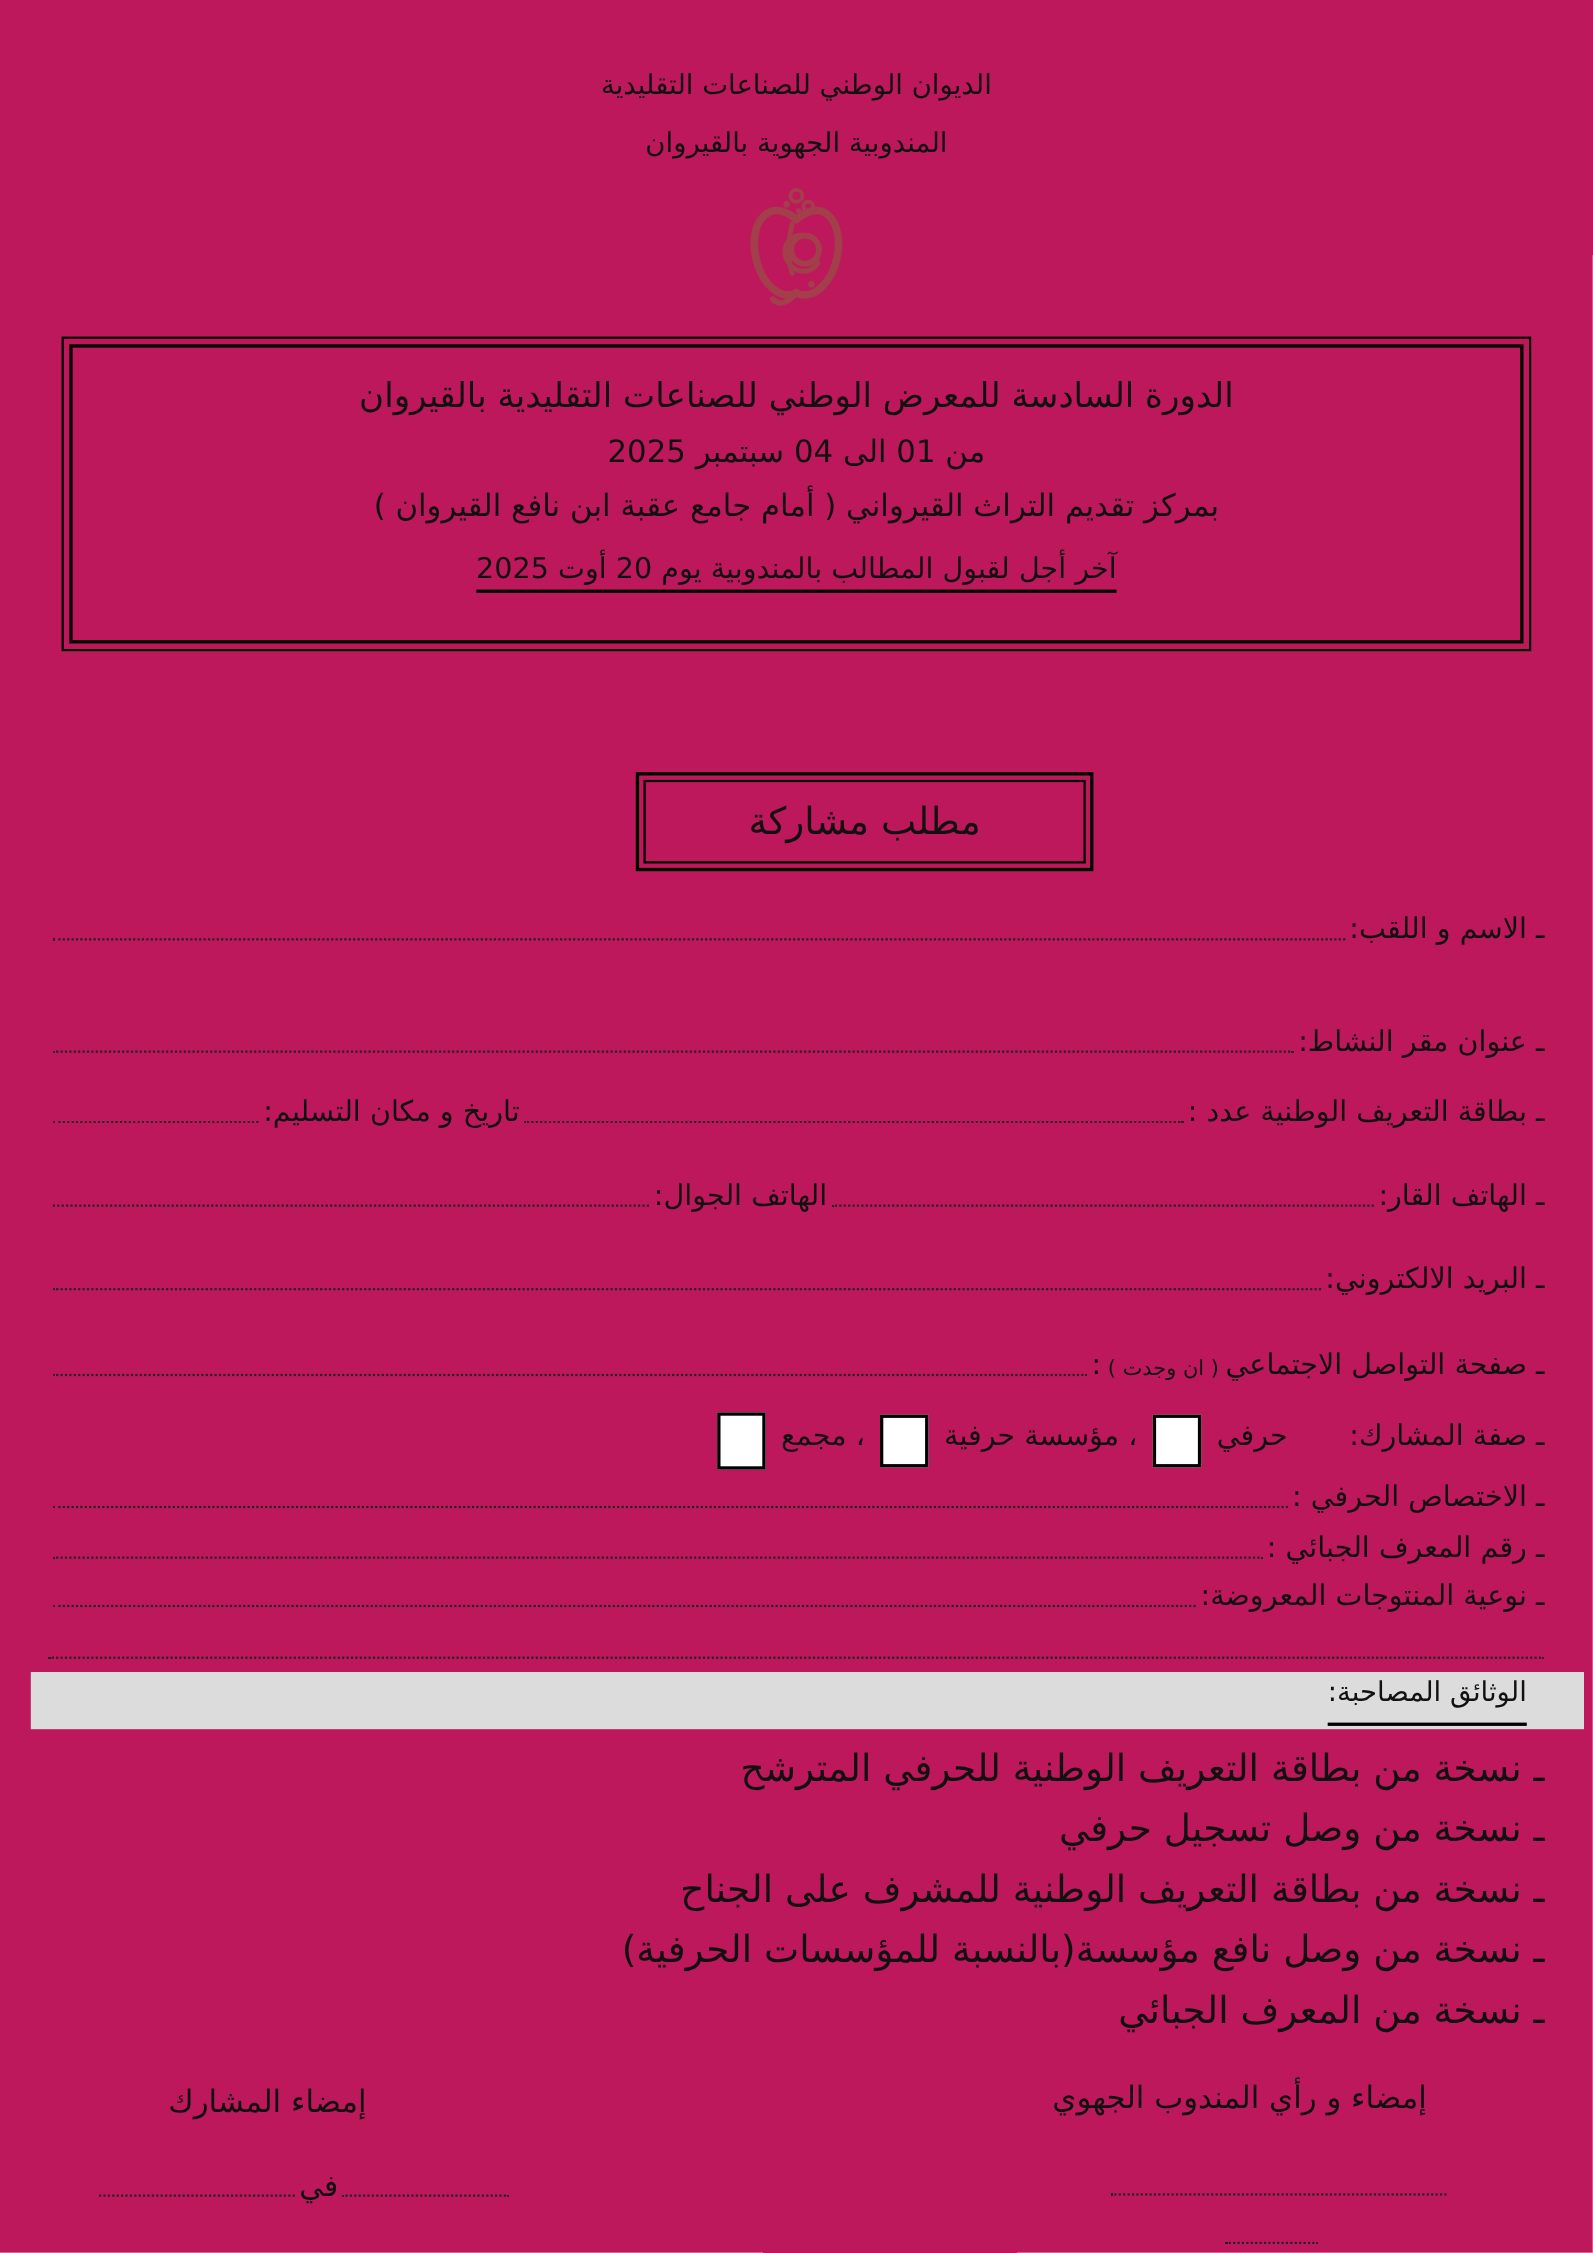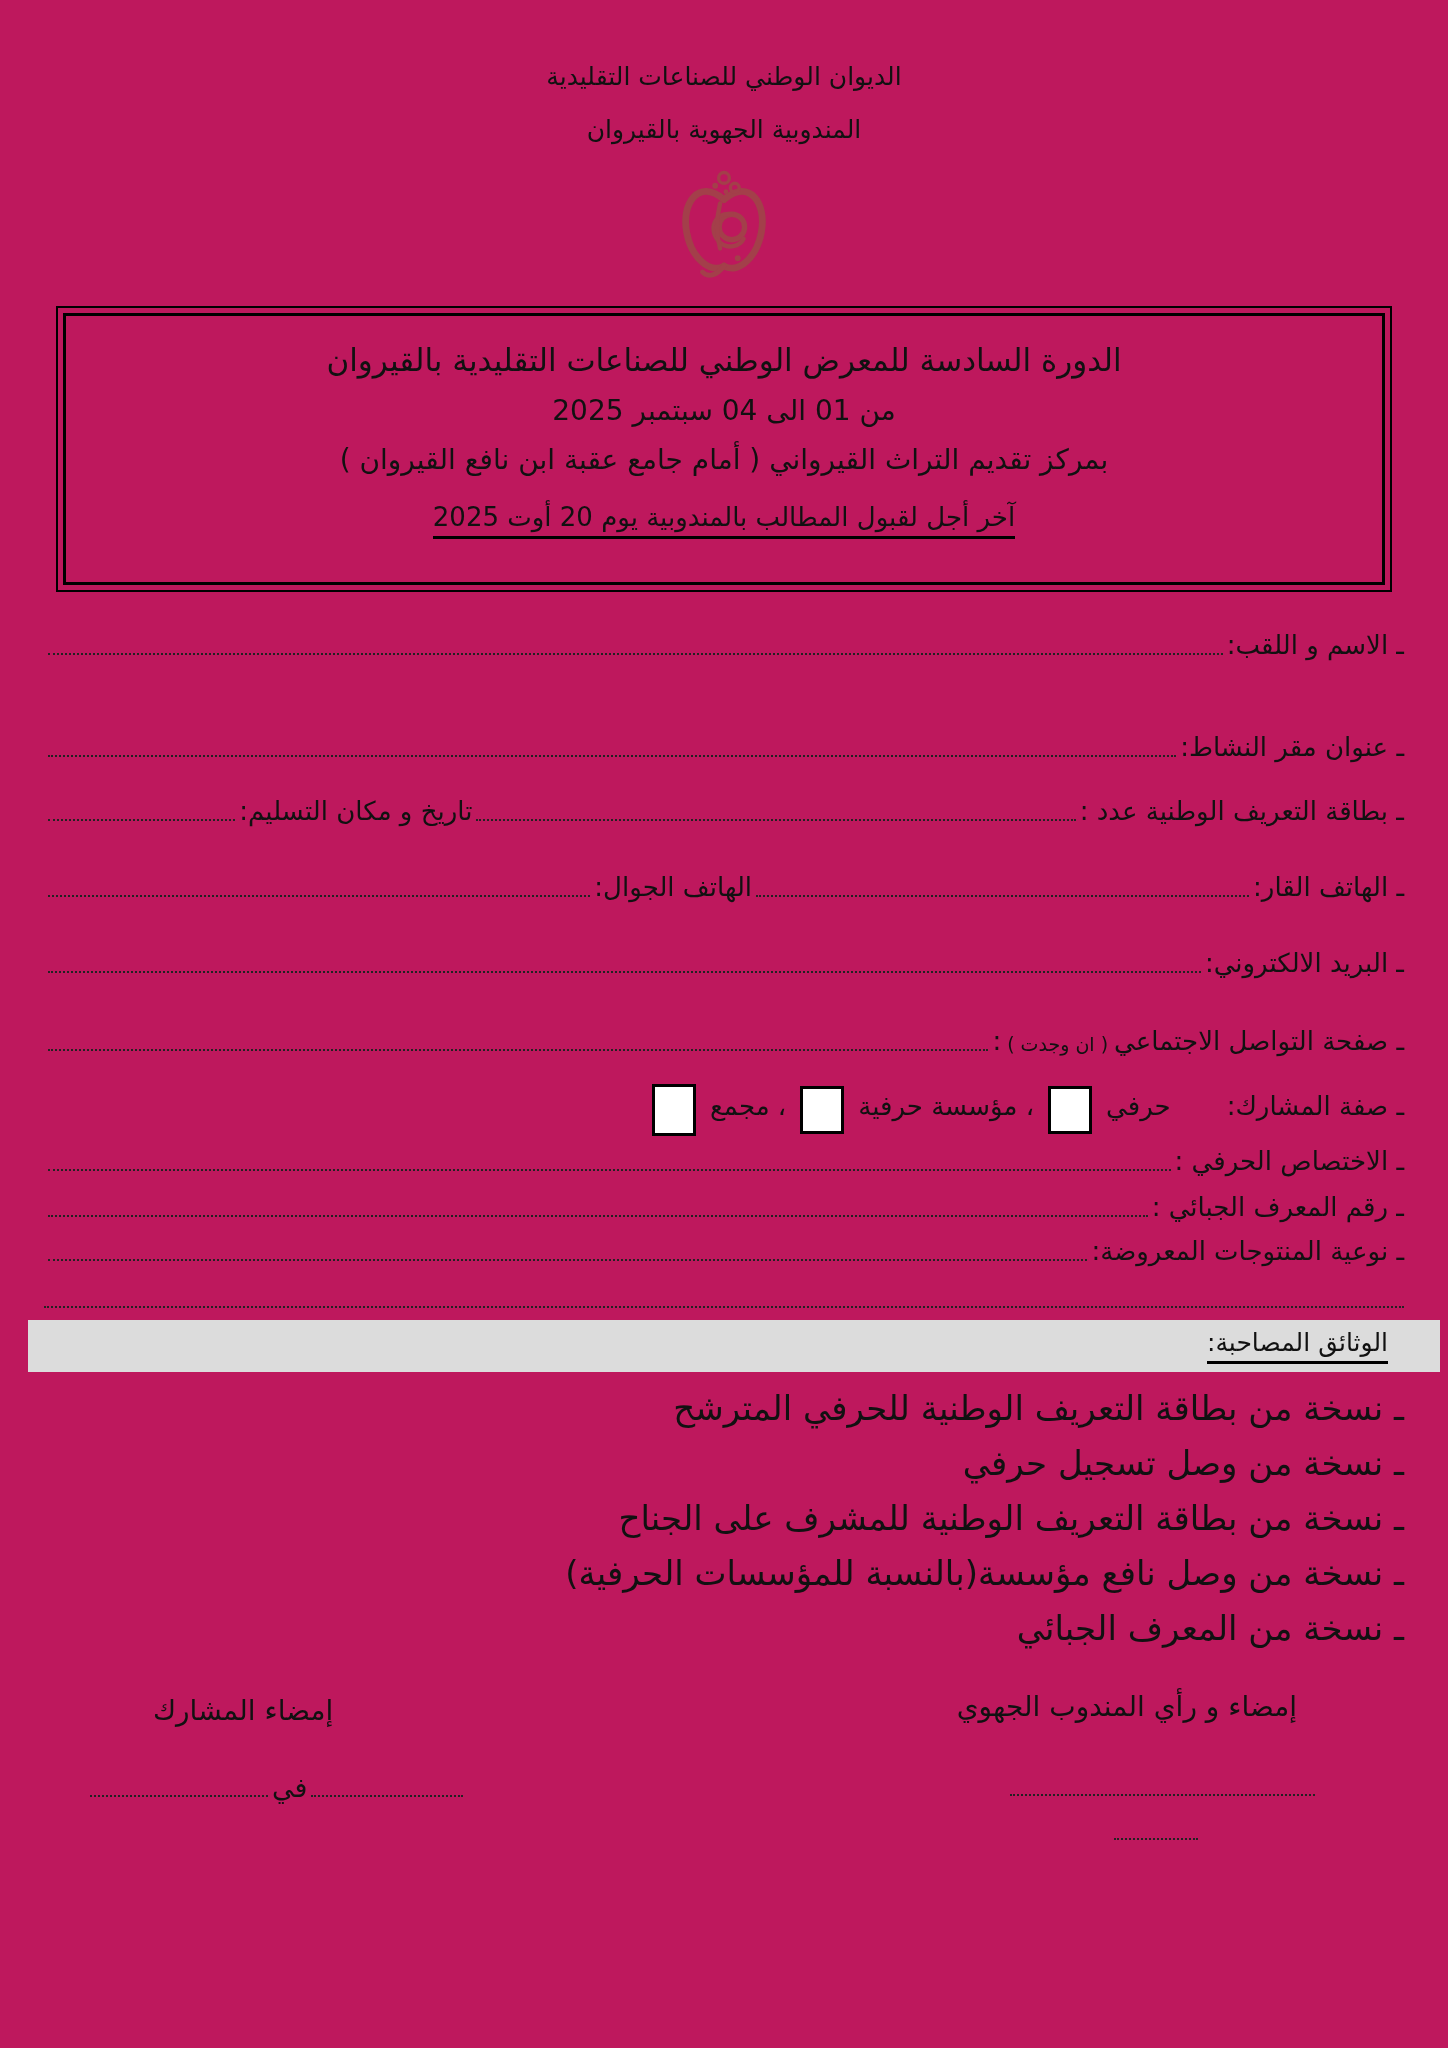--- a/index.html
+++ b/index.html
@@ -44,21 +44,21 @@
   }
   .cb-gap{ display:inline-block; width:56px; }
   .opt{ white-space:nowrap; }
   
   .cont-line{ border-bottom:2.5px dotted #222; height:0; margin-top:40px; }
   .doc-strip{
     background:#DCDCDC; height:52px; margin:12px -36px 0 -16px;
     display:flex; align-items:center; justify-content:flex-start;
     padding-right:52px; box-sizing:border-box;
   }
-  .doc-heading{ font-size:25px; border-bottom:3px solid #000; padding-bottom:4px; }
+  .doc-heading{ font-size:25px; border-bottom:3px solid #000; padding-bottom:14px; }
   .doc-item{ font-size:34px; margin-top:15px; }
   .doc-list{ margin-top:16px; }
   
   .sign-area{ position:relative; height:240px; margin-top:42px; }
   .sig-delegate-label{ position:absolute; top:0; right:107px; font-size:28px; }
   .sig-participant-label{ position:absolute; top:4px; left:109px; font-size:28px; }
   .sig-line-delegate{ position:absolute; top:104px; right:89px; width:305px;
     border-bottom:2px dotted #222; height:0; }
   .sig-dots-short{ position:absolute; top:148px; right:206px; width:84px;
     border-bottom:2px dotted #222; height:0; }
@@ -102,20 +102,25 @@
 
   <div class="event-box-outer">
     <div class="event-box-inner">
       <div class="event-title">الدورة السادسة للمعرض الوطني للصناعات التقليدية بالقيروان</div>
       <div class="event-dates">من 01 الى 04 سبتمبر 2025</div>
       <div class="event-venue">بمركز تقديم التراث القيرواني ( أمام جامع عقبة ابن نافع القيروان )</div>
       <div><span class="event-deadline">آخر أجل لقبول المطالب بالمندوبية يوم 20 أوت 2025</span></div>
     </div>
   </div>
 
+  <div class="form-title-outer">
+    <div class="form-title-inner">
+      <span class="form-title">مطلب مشاركة</span>
+    </div>
+  </div>
 
   <div class="frow" style="margin-top:38px;">
     <span class="lbl">ـ الاسم و اللقب:</span>
     <span class="leader"></span>
   </div>
 
   <div class="frow" style="margin-top:72px;">
     <span class="lbl">ـ عنوان مقر النشاط:</span>
     <span class="leader"></span>
   </div>

